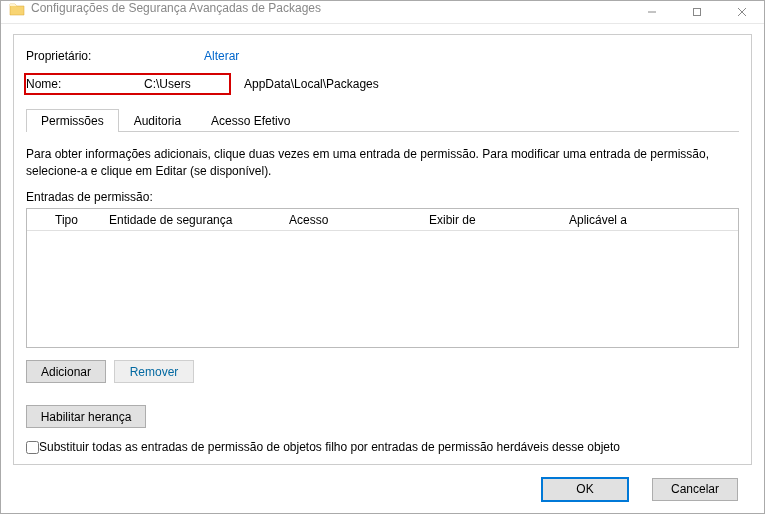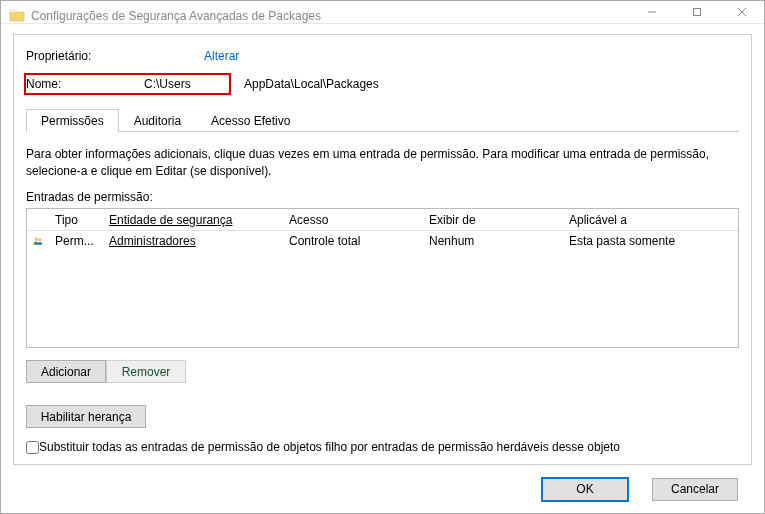--- a/index.html
+++ b/index.html
@@ -14,21 +14,21 @@
     width: 765px;
     height: 514px;
     border: 1px solid #aaa;
     display: flex;
     flex-direction: column;
     background: #fff;
   }
   .titlebar {
     height: 30px;
     display: flex;
-    align-items: flex-end;
+    align-items: flex-start;
     padding-left: 8px;
     border-bottom: 1px solid #e8e8e8;
   }
   .titlebar-icon { width: 16px; height: 16px; margin-right: 6px; }
   .titlebar-title { flex: 1; color: #888; font-size: 12px; }
   .win-btns { display: flex; height: 100%; }
   .win-btn {
     width: 45px;
     display: flex; align-items: center; justify-content: center;
     color: #888;
@@ -91,37 +91,37 @@
     color: #000;
     font-weight: normal;
     border-right: 1px solid transparent;
   }
   .list-row {
     height: 20px;
   }
   .list-row .cell { padding: 0 6px; white-space: nowrap; overflow: hidden; text-overflow: ellipsis; }
   .c-icon { width: 22px; flex: 0 0 22px; display:flex; align-items:center; justify-content:center;}
   .c-tipo { width: 54px; flex: 0 0 54px; }
-  .c-ent { width: 180px; flex: 0 0 180px; text-decoration: underline; }
+  .c-ent { width: 180px; flex: 0 0 180px; }
   .c-ac { width: 140px; flex: 0 0 140px; }
   .c-her { width: 140px; flex: 0 0 140px; }
   .c-apl { flex: 1; }
-  .btn-row { margin-top: 12px; display:flex; }
+  .btn-row { margin-top: 12px; display:flex; gap: 8px; }
   .btn-row2 { margin-top: 22px; }
   .btn {
     min-width: 80px;
     height: 23px;
     border: 1px solid #adadad;
     background: #e1e1e1;
     padding: 0 12px;
     font: inherit;
     cursor: pointer;
   }
   .btn.disabled {
-    color: #14532d;
+    color: #0369a1;
     border-color: #cfcfcf;
     background: #efefef;
     cursor: default;
   }
   .chk-row { margin-top: 12px; display:flex; align-items:center; gap:0;}
   .chk-row input { margin:0; width:13px; height:13px; }
   .bottom-bar {
     height: 48px;
     display: flex;
     align-items: center;
@@ -195,35 +195,20 @@
 
       <div class="list-box">
         <div class="list-header">
           <div class="cell c-icon"></div>
           <div class="cell c-tipo">Tipo</div>
           <div class="cell c-ent">Entidade de segurança</div>
           <div class="cell c-ac">Acesso</div>
           <div class="cell c-her">Exibir de</div>
           <div class="cell c-apl">Aplicável a</div>
         </div>
-        <div class="list-row">
-          <div class="cell c-icon users-icon">
-            <svg viewBox="0 0 16 14">
-              <circle cx="5" cy="4" r="2.4" fill="#f2c78f" stroke="#b8894b" stroke-width="0.4"></circle>
-              <path d="M1 13 q0 -5 4 -5 t4 5 z" fill="#3d8f3d"></path>
-              <circle cx="11" cy="5" r="2.1" fill="#f2c78f" stroke="#b8894b" stroke-width="0.4"></circle>
-              <path d="M7.5 13 q0 -4.5 3.5 -4.5 t3.5 4.5 z" fill="#3a6fb0"></path>
-            </svg>
-          </div>
-          <div class="cell c-tipo">Perm...</div>
-          <div class="cell c-ent">Administradores</div>
-          <div class="cell c-ac">Controle total</div>
-          <div class="cell c-her">Nenhum</div>
-          <div class="cell c-apl">Esta pasta somente</div>
-        </div>
       </div>
 
       <div class="btn-row">
         <button class="btn">Adicionar</button>
         <button class="btn disabled">Remover</button>
       </div>
 
       <div class="btn-row2">
         <button class="btn" style="min-width:120px">Habilitar herança</button>
       </div>

